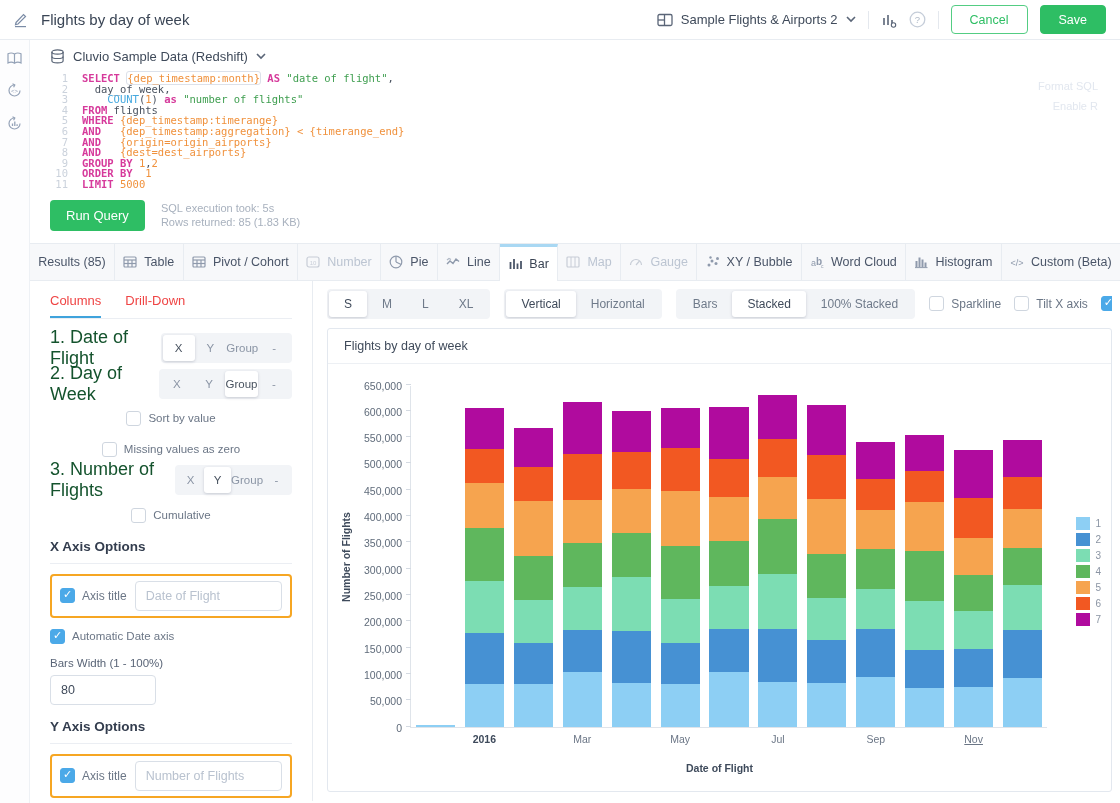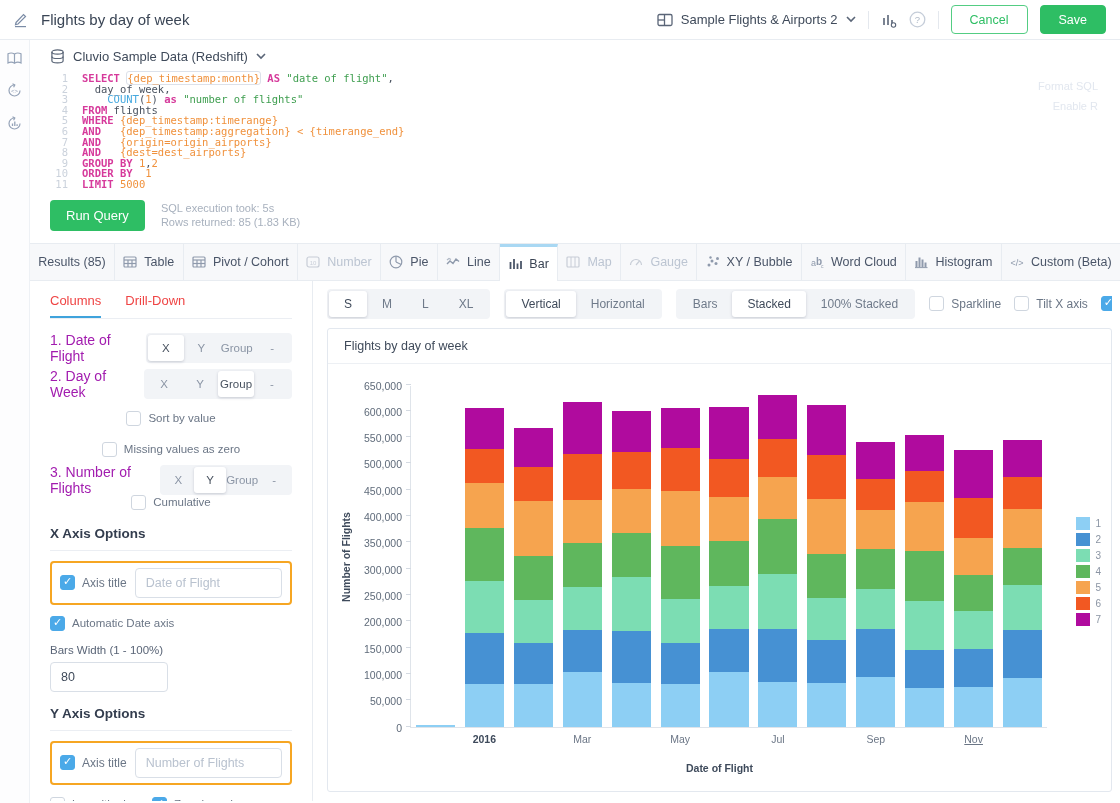--- a/index.html
+++ b/index.html
@@ -43,21 +43,21 @@
   .vtab:last-child { border-right:none; }
   .vtab.disabled { color:#BCC5D2; cursor:default; }
   .vtab.disabled svg { opacity:.45; }
   .vtab.active { background:#fff; border-top:3px solid #A9D8F3; margin-bottom:-1px; color:#3A4454; }
   .content { display:flex; height:520px; }
   .panel { width:283px; flex:none; border-right:1px solid #E8ECF1; padding:12px 20px 0 20px; overflow:hidden; }
   .panel-tabs { display:flex; gap:24px; border-bottom:1px solid #EBEEF3; }
   .ptab { font-size:13px; color:#ef4444; padding-bottom:8px; cursor:pointer; }
   .ptab.active { border-bottom:2px solid #3FA3DC; }
   .col-row { display:flex; align-items:center; justify-content:space-between; height:30px; }
-  .col-label { font-size:14px; color:#a21caf; }
+  .col-label { font-size:18px; color:#14532d; }
   .seg { display:flex; background:#F2F4F7; border-radius:4px; padding:2px; height:30px; width:150px; }
   .seg .opt { flex:1; display:flex; align-items:center; justify-content:center; font-size:11.5px;
     color:#8B95A5; border-radius:3px; cursor:pointer; white-space:nowrap; }
   .seg .opt.sel { background:#fff; color:#48525F; box-shadow:0 1px 3px rgba(50,60,80,.22); }
   .cb-row { display:flex; align-items:center; gap:16px; }
   .cb-row.right { justify-content:flex-end;flex-direction:column; }
   .cb-item { display:flex; align-items:center; gap:7px; font-size:11.5px; color:#6B7686; cursor:pointer; }
   .cb { width:15px; height:15px; border:1px solid #CFD6DF; border-radius:3px; background:#fff;
     flex:none; position:relative; }
   .cb.on { background:#4BA9E8; border-color:#4BA9E8; }
@@ -360,21 +360,21 @@
           </div>
           <div class="col-row" style="margin-top: 8px;">
             <span class="col-label">3. Number of Flights</span>
             <div class="seg">
               <div class="opt">X</div>
               <div class="opt sel">Y</div>
               <div class="opt">Group</div>
               <div class="opt">-</div>
             </div>
           </div>
-          <div class="cb-row right" style="">
+          <div class="cb-row right" style="margin-top: 13px;">
             <span class="cb-item">
               <span class="cb"></span>
               <span>Cumulative</span>
             </span>
           </div>
         </div>
       <div>
         <div class="sec-h" style="margin-top:16px">X Axis Options</div>
         <hr style="margin-top:9px">
         <div class="hl-box" style="margin-top:10px">
@@ -384,21 +384,21 @@
           </span>
           <input class="txt-input" placeholder="Date of Flight" style="">
         </div>
         <div class="cb-row" style="margin-top:11px">
           <span class="cb-item">
             <span class="cb on"></span>
             <span>Automatic Date axis</span>
           </span>
         </div>
         <div class="small-lbl" style="margin-top:13px">Bars Width (1 - 100%)</div>
-        <input class="txt-input" style="margin-top: 6px; width: 118px; flex: 0 0 auto;" value="80">
+        <input class="txt-input" style="margin-top: 6px; width: 106px; flex: 0 0 auto;" value="80">
       </div>
       <div>
         <div class="sec-h" style="margin-top:14px">Y Axis Options</div>
         <hr style="margin-top:9px">
         <div class="hl-box" style="margin-top:10px">
           <span class="cb-item">
             <span class="cb on"></span>
             <span>Axis title</span>
           </span>
           <input class="txt-input" placeholder="Number of Flights" style="">

